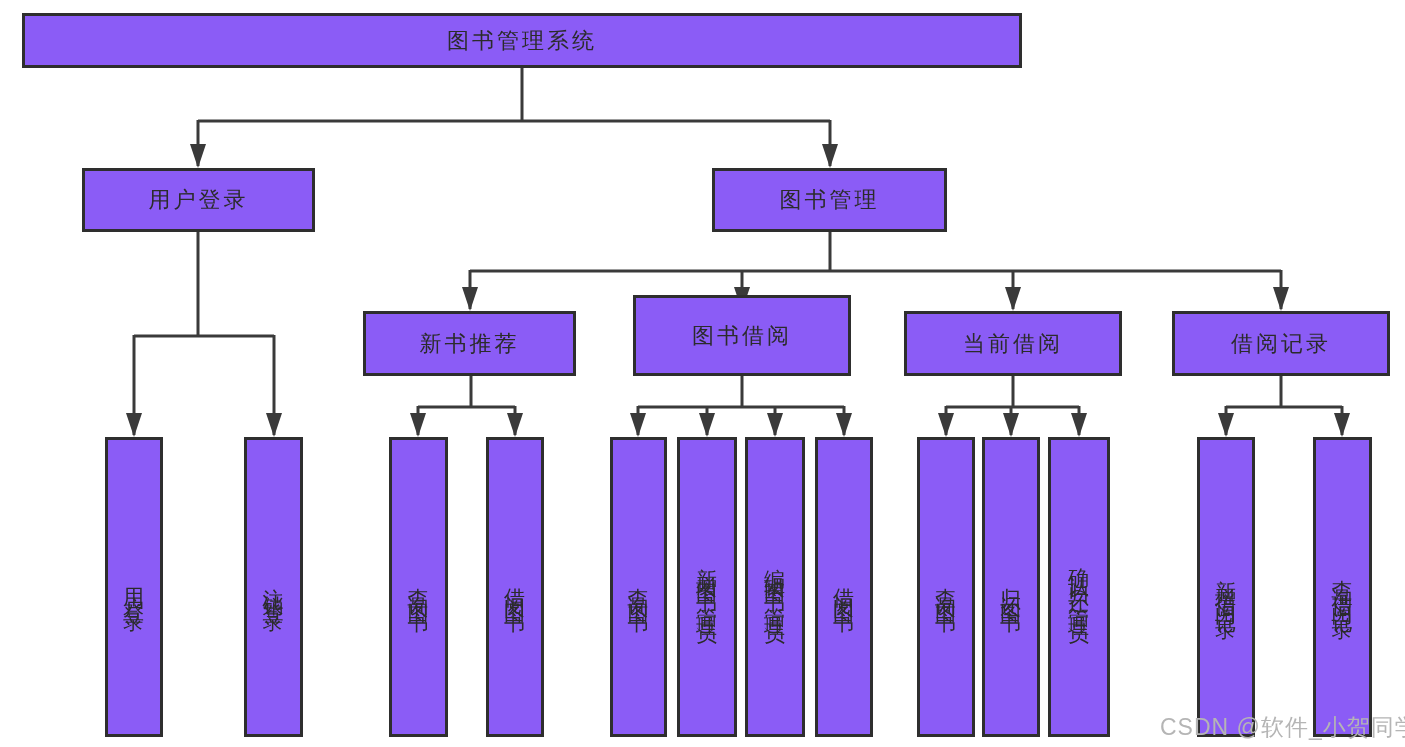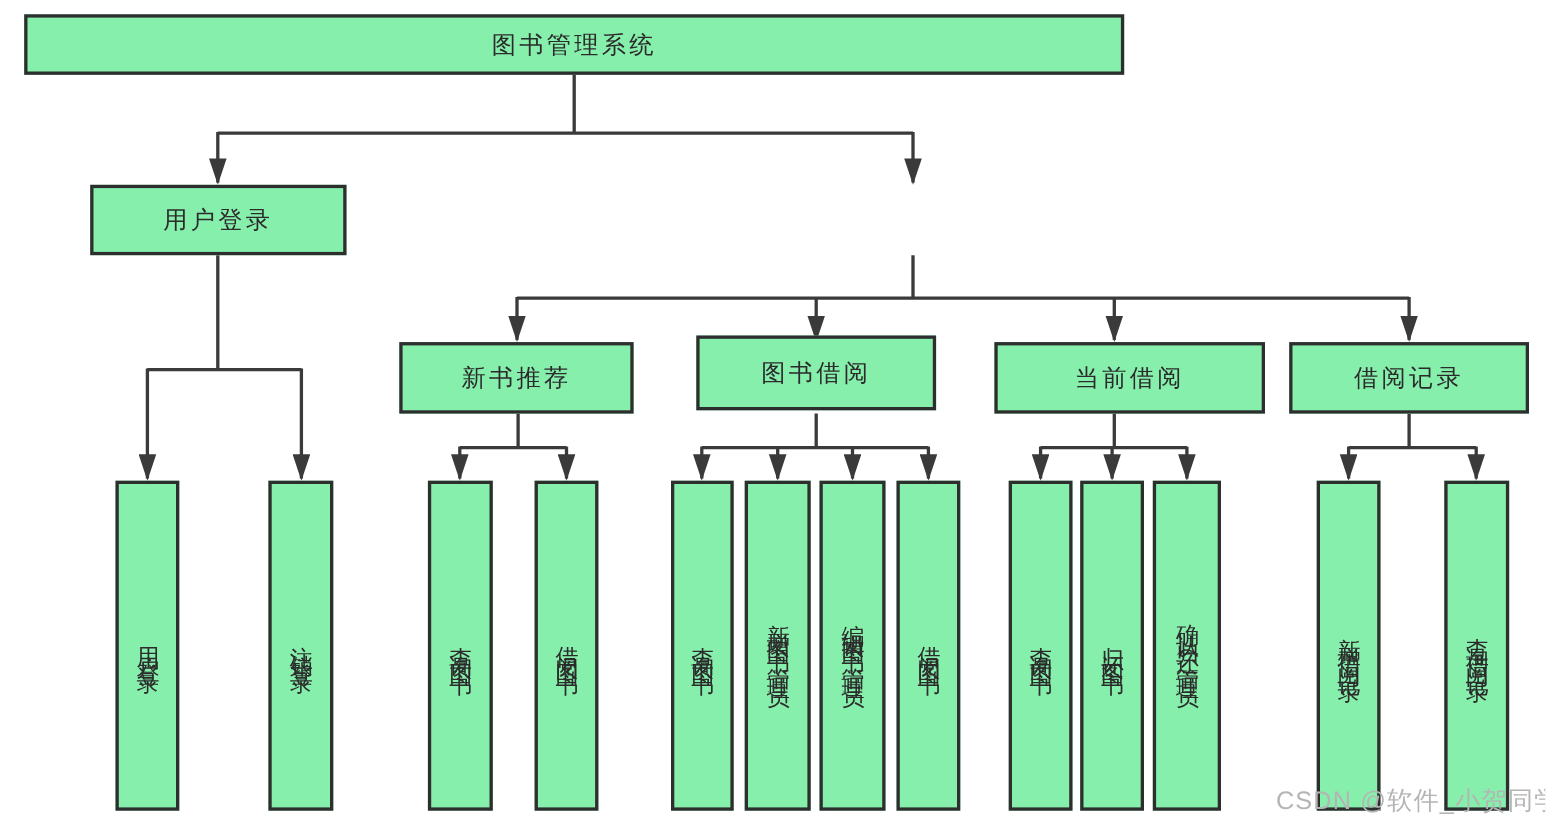--- a/index.html
+++ b/index.html
@@ -13,21 +13,21 @@
   }
   #connectors {
     position: absolute;
     left: 0; top: 0;
     width: 1405px; height: 747px;
     pointer-events: none;
   }
   .box {
     position: absolute;
     box-sizing: border-box;
-    background: #86efac;
+    background: #8b5cf6;
     border: 3px solid #2e2e2e;
     display: flex;
     align-items: center;
     justify-content: center;
     color: #2b2b2b;
     z-index: 2;
   }
   .hlabel {
     font-size: 22px;
     letter-spacing: 3px;
@@ -39,22 +39,22 @@
     font-size: 21px;
     letter-spacing: 8px;
     line-height: 1;
     white-space: nowrap;
   }
   
   .n-root   { left: 22px;   top: 13px;  width: 1000px; height: 55px; }
   .n-login  { left: 82px;   top: 168px; width: 233px;  height: 64px; }
   .n-mgmt   { left: 712px;  top: 168px; width: 235px;  height: 64px; }
   .n-newrec { left: 363px;  top: 311px; width: 213px;  height: 65px; }
-  .n-borrow { left: 633px;  top: 305px; width: 218px;  height: 68px; }
-  .n-current{ left: 904px;  top: 311px; width: 246px;  height: 65px; }
+  .n-borrow { left: 633px;  top: 295px; width: 218px;  height: 81px; }
+  .n-current{ left: 904px;  top: 311px; width: 218px;  height: 65px; }
   .n-record { left: 1172px; top: 311px; width: 218px;  height: 65px; }
   .leaf { top: 437px; height: 300px; }
   .l1  { left: 105px;  width: 58px; }
   .l2  { left: 244px;  width: 59px; }
   .l3  { left: 389px;  width: 59px; }
   .l4  { left: 486px;  width: 58px; }
   .l5  { left: 610px;  width: 57px; }
   .l6  { left: 677px;  width: 60px; }
   .l7  { left: 745px;  width: 60px; }
   .l8  { left: 815px;  width: 58px; }
@@ -118,20 +118,23 @@
     </g>
   </svg>
 
   <div class="box n-root">
     <span class="hlabel">图书管理系统</span>
   </div>
 
   <div class="box n-login">
     <span class="hlabel">用户登录</span>
   </div>
+  <div class="box n-mgmt">
+    <span class="hlabel">图书管理</span>
+  </div>
 
   <div class="box n-newrec">
     <span class="hlabel">新书推荐</span>
   </div>
   <div class="box n-borrow">
     <span class="hlabel">图书借阅</span>
   </div>
   <div class="box n-current">
     <span class="hlabel">当前借阅</span>
   </div>

